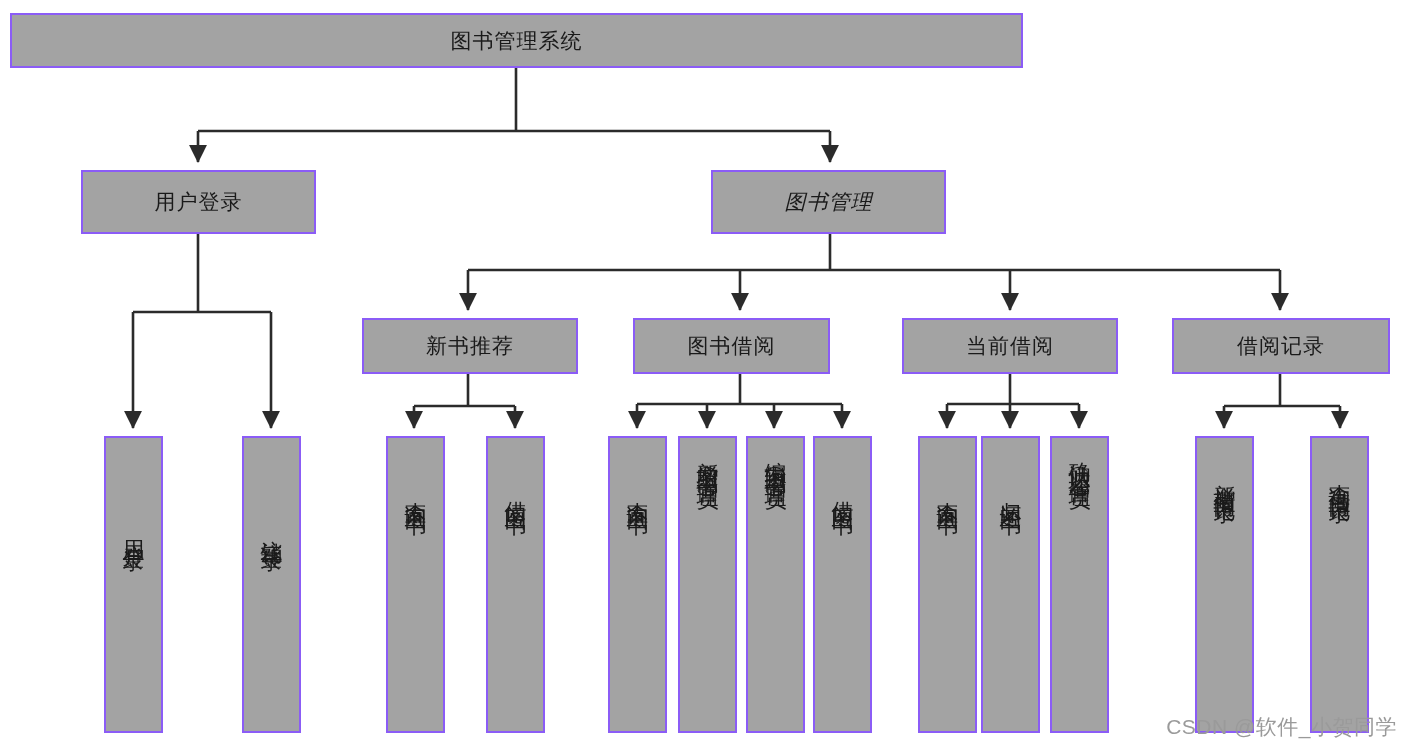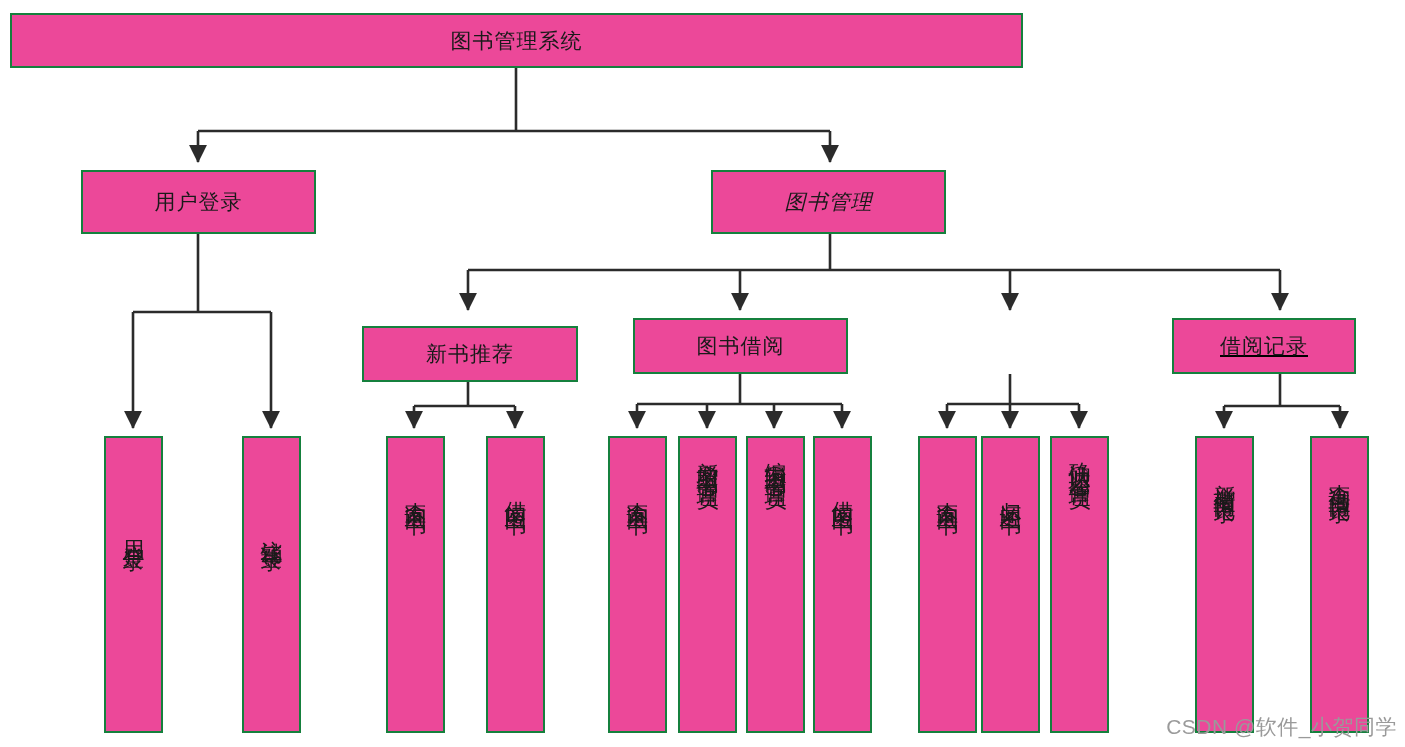--- a/index.html
+++ b/index.html
@@ -23,22 +23,22 @@
     position: absolute;
     left: 0;
     top: 0;
     width: 1405px;
     height: 747px;
     pointer-events: none;
   }
   .node {
     position: absolute;
     box-sizing: border-box;
-    background: #ec4899;
-    border: 2px solid #15803d;
+    background: #a3a3a3;
+    border: 2px solid #8b5cf6;
     display: flex;
     align-items: center;
     justify-content: center;
     z-index: 2;
     text-align: center;
   }
   .node .label {
     color: #1a1a1a;
     font-size: 21px;
     line-height: 1.22;
@@ -139,27 +139,30 @@
     <span class="label">图书管理系统</span>
   </div>
 
   <div class="node" style="left:81px; top:170px; width:235px; height:64px;">
     <span class="label">用户登录</span>
   </div>
   <div class="node" style="left:711px; top:170px; width:235px; height:64px;font-style:italic;">
     <span class="label">图书管理</span>
   </div>
 
-  <div class="node" style="left:362px; top:318px; width:216px; height:56px;margin-top:8px;">
+  <div class="node" style="left:362px; top:318px; width:216px; height:56px;">
     <span class="label">新书推荐</span>
   </div>
-  <div class="node" style="left:633px; top:318px; width:215px; height:56px;">
+  <div class="node" style="left:633px; top:318px; width:197px; height:56px;">
     <span class="label">图书借阅</span>
   </div>
-  <div class="node" style="left:1172px; top:318px; width:184px; height:56px;text-decoration:underline;">
+  <div class="node" style="left:902px; top:318px; width:216px; height:56px;">
+    <span class="label">当前借阅</span>
+  </div>
+  <div class="node" style="left:1172px; top:318px; width:218px; height:56px;">
     <span class="label">借阅记录</span>
   </div>
 
   <div class="node vertical mid" style="left:104px; top:436px; width:59px; height:297px;">
     <span class="label">用户登录</span>
   </div>
   <div class="node vertical mid" style="left:242px; top:436px; width:59px; height:297px;">
     <span class="label">注销登录</span>
   </div>
 

